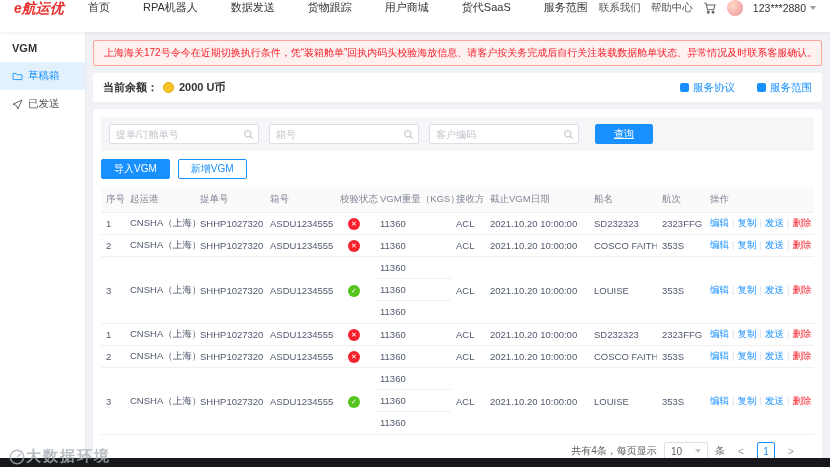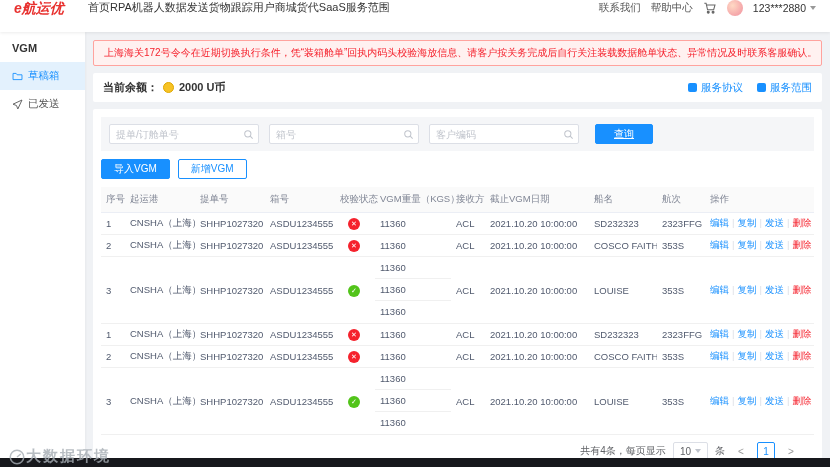--- a/index.html
+++ b/index.html
@@ -6,21 +6,21 @@
   html,body { width:830px; height:467px; overflow:hidden; }
   body {
     font-family: "Liberation Sans", "DejaVu Sans", sans-serif;
     background:#f0f2f5; color:#333; position:relative; font-size:11px;
   }
   
   .topbar { height:32px; background:#fff; display:flex; align-items:flex-start;
     padding:0 14px; box-shadow:0 1px 3px rgba(0,0,0,.08); position:relative; z-index:3; }
   .logo { color:#e8312f; font-weight:bold; font-style:italic; font-size:14px;
     width:74px; flex-shrink:0; cursor:pointer; }
-  .menu { display:flex; gap:0; font-size:11px; color:#333; }
+  .menu { display:flex; gap:33px; font-size:11px; color:#333; }
   .menu-item { cursor:pointer; white-space:nowrap; }
   .topbar-right { margin-left:auto; display:flex; align-items:center; gap:10px;
     font-size:10.5px; color:#555; }
   .topbar-right .txt-link { cursor:pointer; }
   .icon-cart { width:14px; height:14px; color:#666; cursor:pointer; display:inline-flex; }
   .avatar { width:16px; height:16px; border-radius:50%;
     background:radial-gradient(circle at 35% 35%, #ffd9c4, #f0909e);
     display:inline-block; cursor:pointer; }
   .user { display:flex; align-items:center; gap:4px; cursor:pointer; color:#333; }
   .caret { width:0; height:0; border-left:3px solid transparent; border-right:3px solid transparent;
@@ -37,21 +37,21 @@
   
   .notice { background:#fff1f0; border:1px solid #ffa39e; color:#f5222d; font-size:10px;
     padding:5px 10px; border-radius:2px; white-space:nowrap; overflow:hidden; }
   
   .balance-bar { background:#fff; border-radius:2px; padding:7px 10px;
     display:flex; align-items:center; gap:5px; font-size:11px; }
   .balance-label { font-weight:bold; color:#333; }
   .coin { width:11px; height:11px; border-radius:50%; background:#f7c325;
     border:1px solid #e0a800; display:inline-block; }
   .balance-value { font-weight:bold; color:#333; }
-  .service-links { margin-left:auto; display:flex; gap:14px;padding-left:6px; }
+  .service-links { margin-left:auto; display:flex; gap:22px;padding-left:6px; }
   .svc { display:flex; align-items:center; gap:4px; color:#1890ff; font-size:10.5px; cursor:pointer; }
   .svc .sq { width:9px; height:9px; background:#1890ff; border-radius:2px; display:inline-block; }
   
   .panel { background:#fff; border-radius:2px; flex:1; display:flex; flex-direction:column; overflow:hidden; }
   .search-bar { background:#f5f6f8; margin:8px 8px 0; padding:7px 8px;
     display:flex; align-items:center; gap:10px; }
   .search-input { position:relative; width:150px; }
   .search-input input { width:100%; height:20px; border:1px solid #dcdfe6; border-radius:2px;
     font-size:10px; padding:0 18px 0 6px; color:#333; background:#fff;
     font-family:"Liberation Sans","DejaVu Sans",sans-serif; outline:none; }
@@ -79,21 +79,21 @@
   .status-dot.error::after { content:"✕"; }
   .status-dot.success { background:#52c41a; }
   .status-dot.success::after { content:"✓"; }
   td.actions a { color:#1890ff; text-decoration:none; cursor:pointer; }
   td.actions a.danger { color:#f5222d; }
   td.actions .sep { color:#dcdfe6; margin:0 3px; }
   
   .pagination { margin-top:auto; padding:7px 22px; display:flex; justify-content:flex-end;
     align-items:center; gap:7px; font-size:10px; color:#606266; }
   .page-size { border:1px solid #dcdfe6; border-radius:2px; height:18px; display:flex;
-    align-items:center; padding:0 6px; gap:4px; cursor:pointer; background:#fff; }
+    align-items:center; padding:0 6px; gap:13px; cursor:pointer; background:#fff; }
   .page-size .caret { border-top-color:#c0c4cc; }
   .page-btn { width:18px; height:18px; display:flex; align-items:center; justify-content:center;
     color:#999; cursor:pointer; }
   .page-num { width:18px; height:18px; border:1px solid #1890ff; color:#1890ff; border-radius:2px;
     display:flex; align-items:center; justify-content:center; cursor:pointer; background:#fff; }
   
   .watermark { position:absolute; left:8px; bottom:1px; display:flex; align-items:center; gap:0;
     color:#a6adb4; opacity:.8; font-size:15px; font-weight:bold; letter-spacing:2px; z-index:6;
     pointer-events:none; }
   .watermark svg { width:18px; height:18px; }

